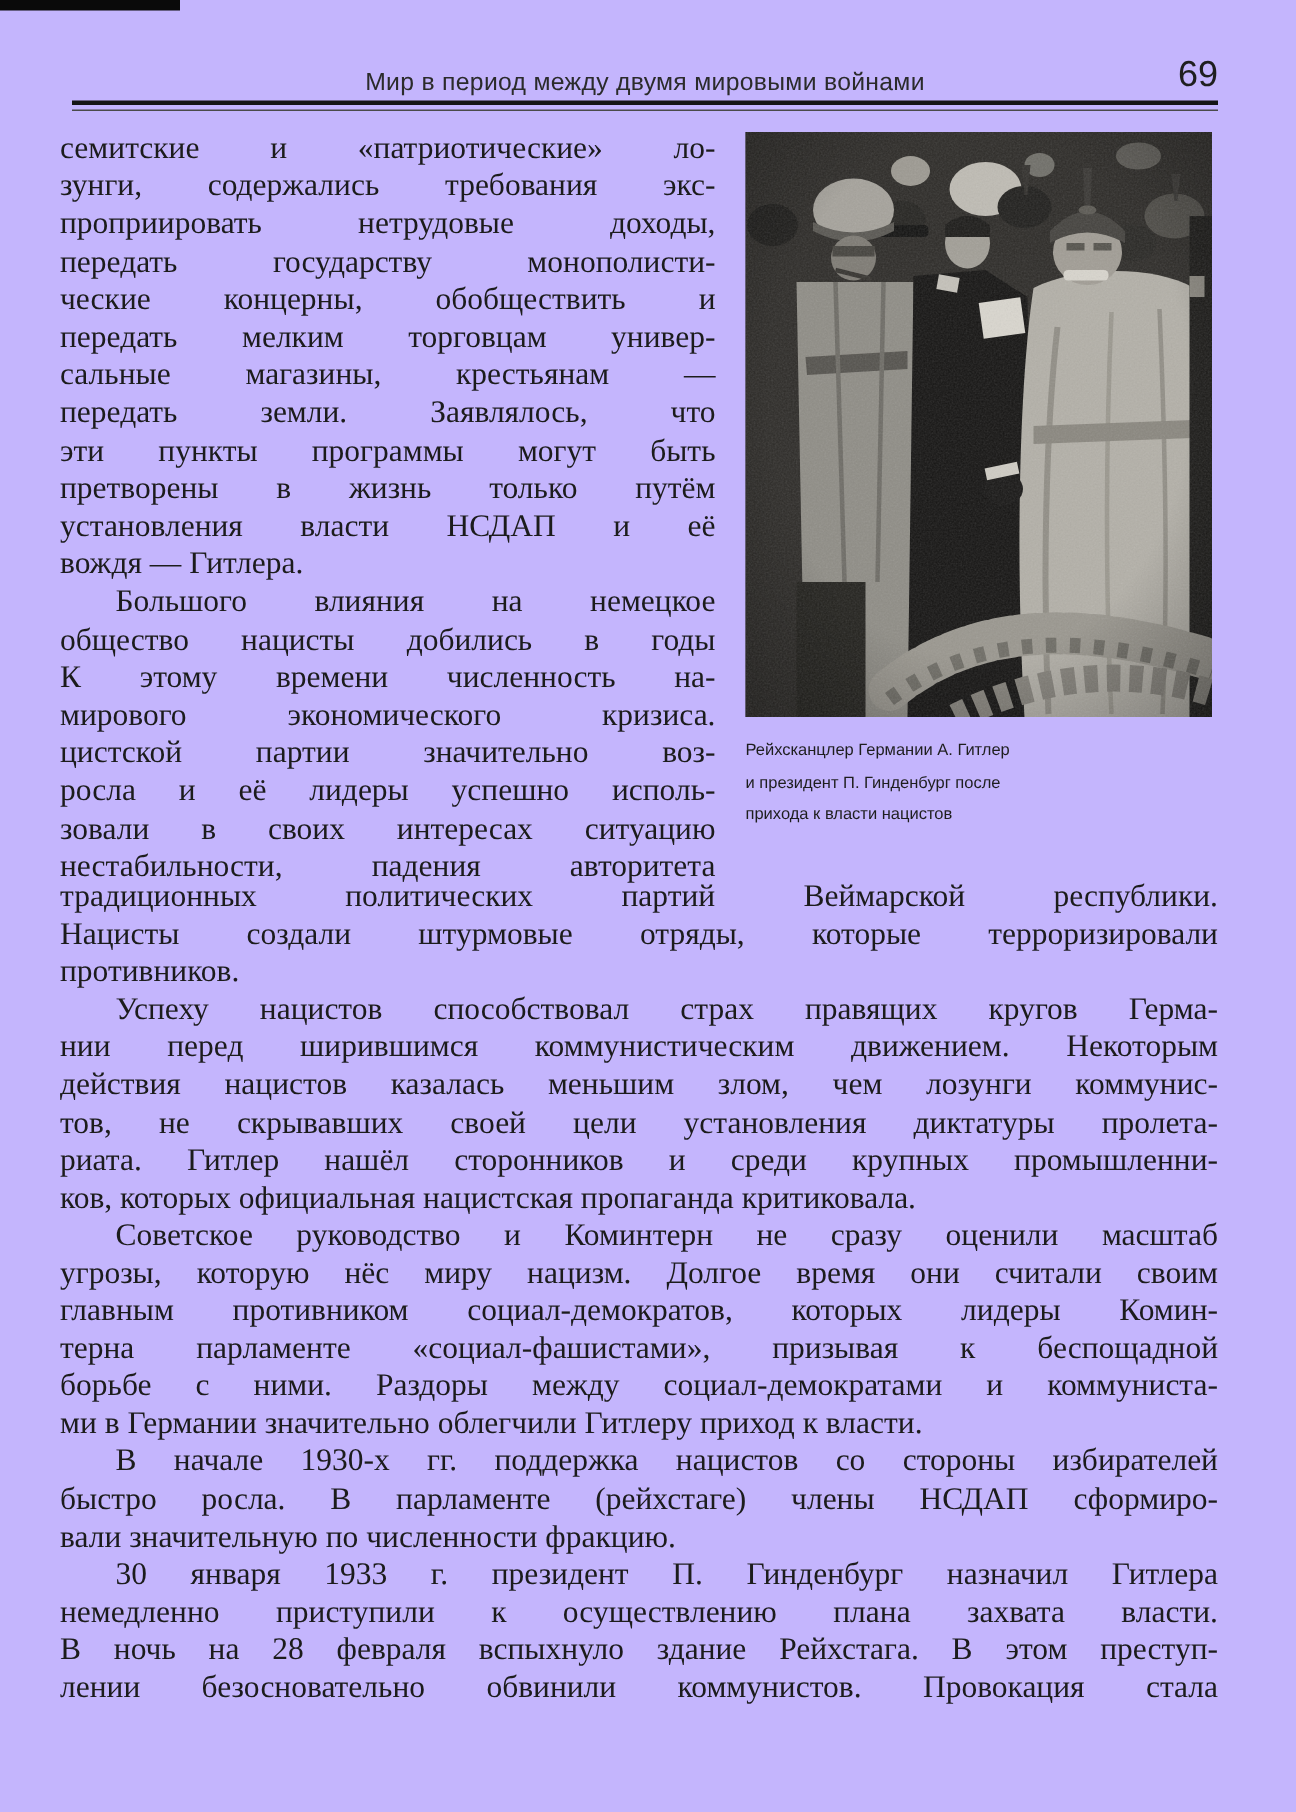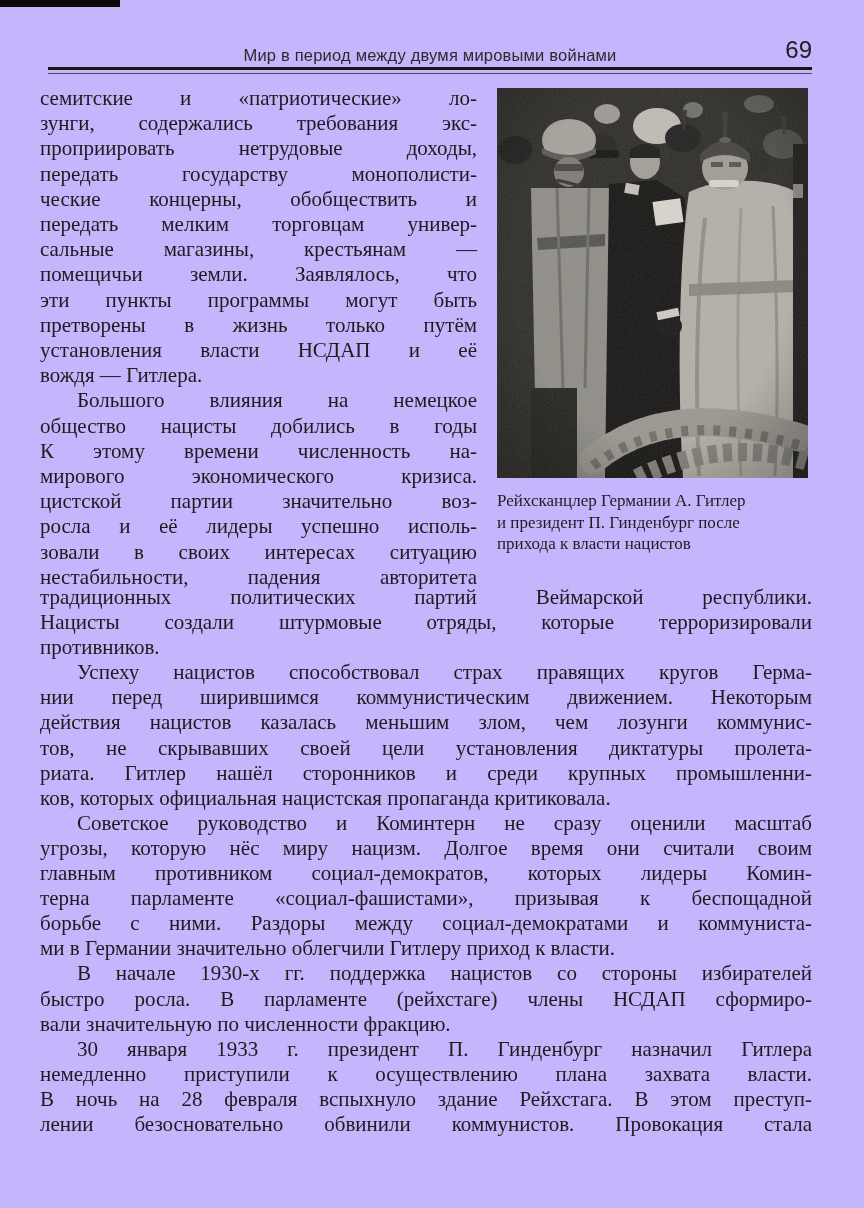--- a/index.html
+++ b/index.html
@@ -23,21 +23,21 @@
   .col{position:absolute;left:40px;top:86px;width:437px;font-size:21px;line-height:25.2px;}
   .body-text{position:absolute;left:40px;top:585px;width:772px;font-size:21px;line-height:25.1px;font-family:Liberation Serif, serif;}
   .line{text-align:justify;text-align-last:justify;}
   .line.end{text-align-last:left;}
   .line.ind{text-indent:37px;}
 
   .photo{position:absolute;left:497px;top:88px;width:311px;height:390px;background:#2f2d2a;}
   .photo svg{display:block;}
   .caption{
     position:absolute;left:497px;top:490px;width:332px;
-    font-family:Liberation Serif, serif;font-size:17px;line-height:21.5px;color:#1e1e1e;
+    font-family:Liberation Sans, sans-serif;font-size:11px;line-height:21.5px;color:#1e1e1e;
   }
   .caption .line{text-align:left;text-align-last:left;}
 </style>
 </head>
 <body>
 
 <div class="page">
 
   <div class="scan-mark"></div>
 
@@ -47,21 +47,21 @@
   <div class="rule-b"></div>
 
   <div class="col">
       <div class="line">семитские и «патриотические» ло-</div>
       <div class="line">зунги, содержались требования экс-</div>
       <div class="line">проприировать нетрудовые доходы,</div>
       <div class="line">передать государству монополисти-</div>
       <div class="line">ческие концерны, обобществить и</div>
       <div class="line">передать мелким торговцам универ-</div>
       <div class="line">сальные магазины, крестьянам —</div>
-      <div class="line">помещичьи земли. Заявлялось, что</div>
+      <div class="line">передать земли. Заявлялось, что</div>
       <div class="line">эти пункты программы могут быть</div>
       <div class="line">претворены в жизнь только путём</div>
       <div class="line">установления власти НСДАП и её</div>
       <div class="line end">вождя — Гитлера.</div>
       <div class="line ind">Большого влияния на немецкое</div>
       <div class="line">общество нацисты добились в годы</div>
       <div class="line">К этому времени численность на-</div>
       <div class="line">мирового экономического кризиса.</div>
       <div class="line">цистской партии значительно воз-</div>
       <div class="line">росла и её лидеры успешно исполь-</div>

